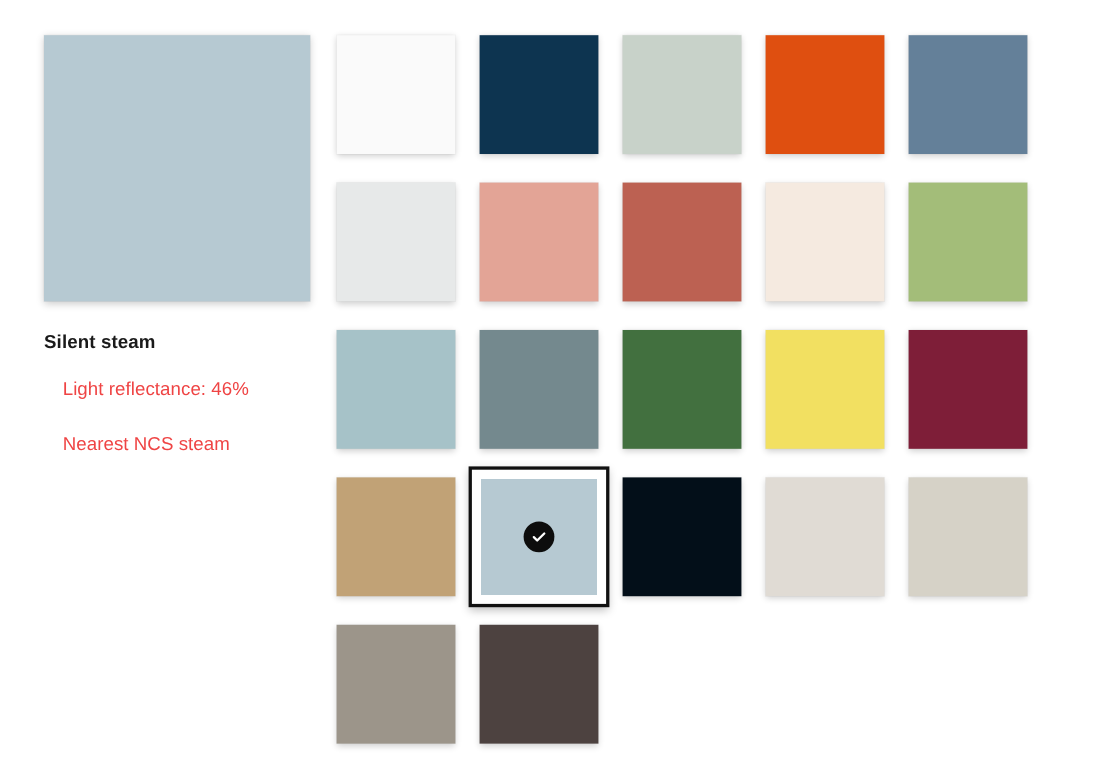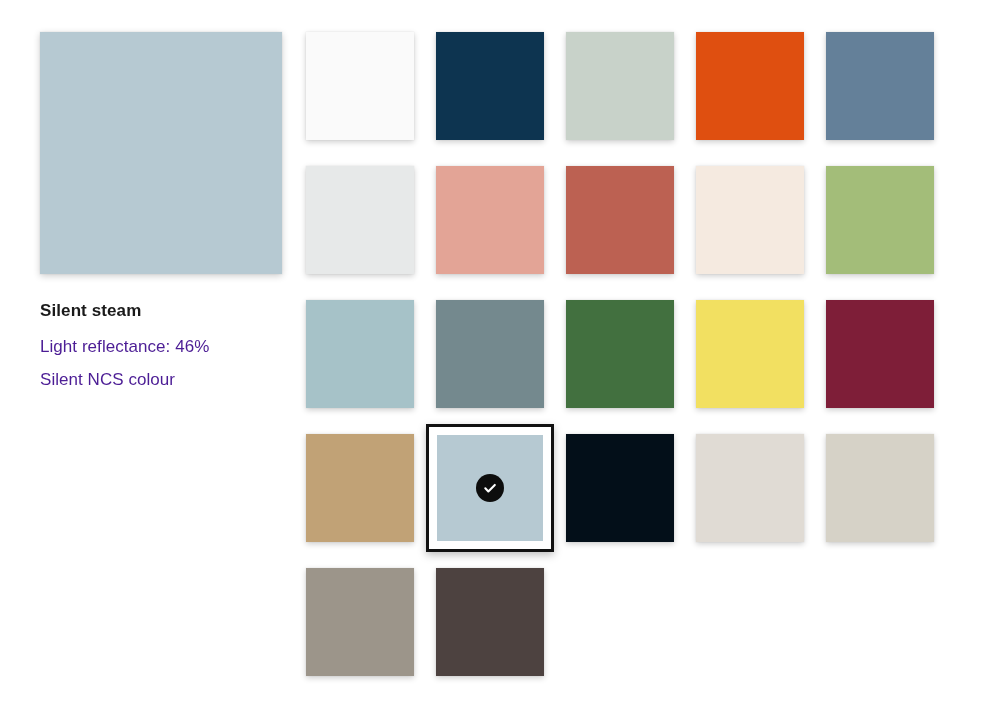--- a/index.html
+++ b/index.html
@@ -45,22 +45,22 @@
     font-size: 17px;
     font-weight: bold;
     line-height: 1.25;
     margin: 0 0 10px 0;
     letter-spacing: 0.1px;
   }
   .info-line {
     font-size: 17px;
     font-weight: normal;
     line-height: 1.92;
-    margin: 0;
-    color: #4c1d95;
+    margin: 17px;
+    color: #ef4444;
     letter-spacing: 0.05px;
   }
 
   
   #swatch-grid {
     position: absolute;
     left: 306px;
     top: 32px;
     width: 664px;
     display: grid;
@@ -122,21 +122,21 @@
 <body>
 
 <div id="picker">
 
   <div id="preview-panel">
     <div id="preview-swatch" style="background-color: rgb(182, 201, 210);"></div>
 
     <div id="preview-info">
       <div id="preview-name">Silent steam</div>
       <div class="info-line">Light reflectance: 46%</div>
-      <div class="info-line">Silent NCS colour</div>
+      <div class="info-line">Nearest NCS steam</div>
     </div>
   </div>
 
   <div id="swatch-grid" style="grid-template-columns: repeat(5, 108px);">
       <div class="swatch-cell">
         <div class="swatch-chip" style="background-color: rgb(250, 250, 250);"></div>
       </div>
       <div class="swatch-cell">
         <div class="swatch-chip" style="background-color: rgb(13, 52, 80);"></div>
       </div>

